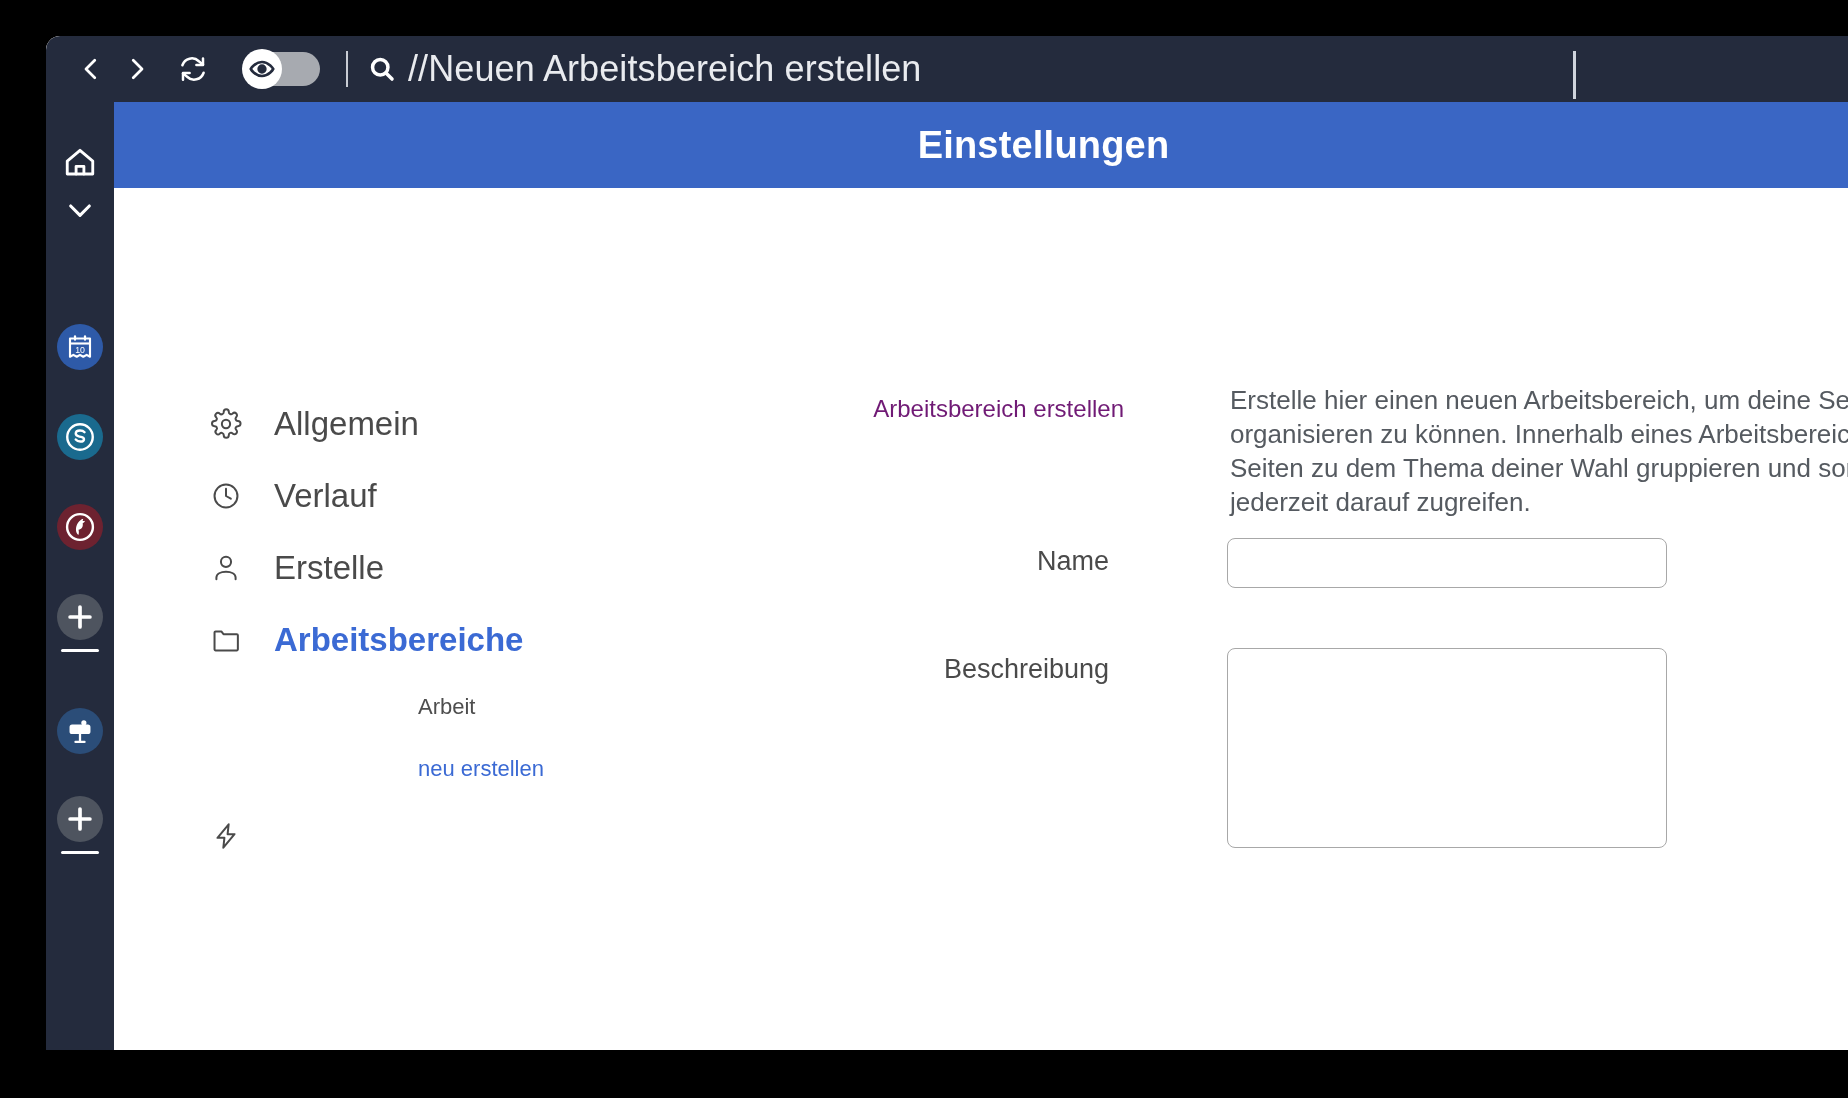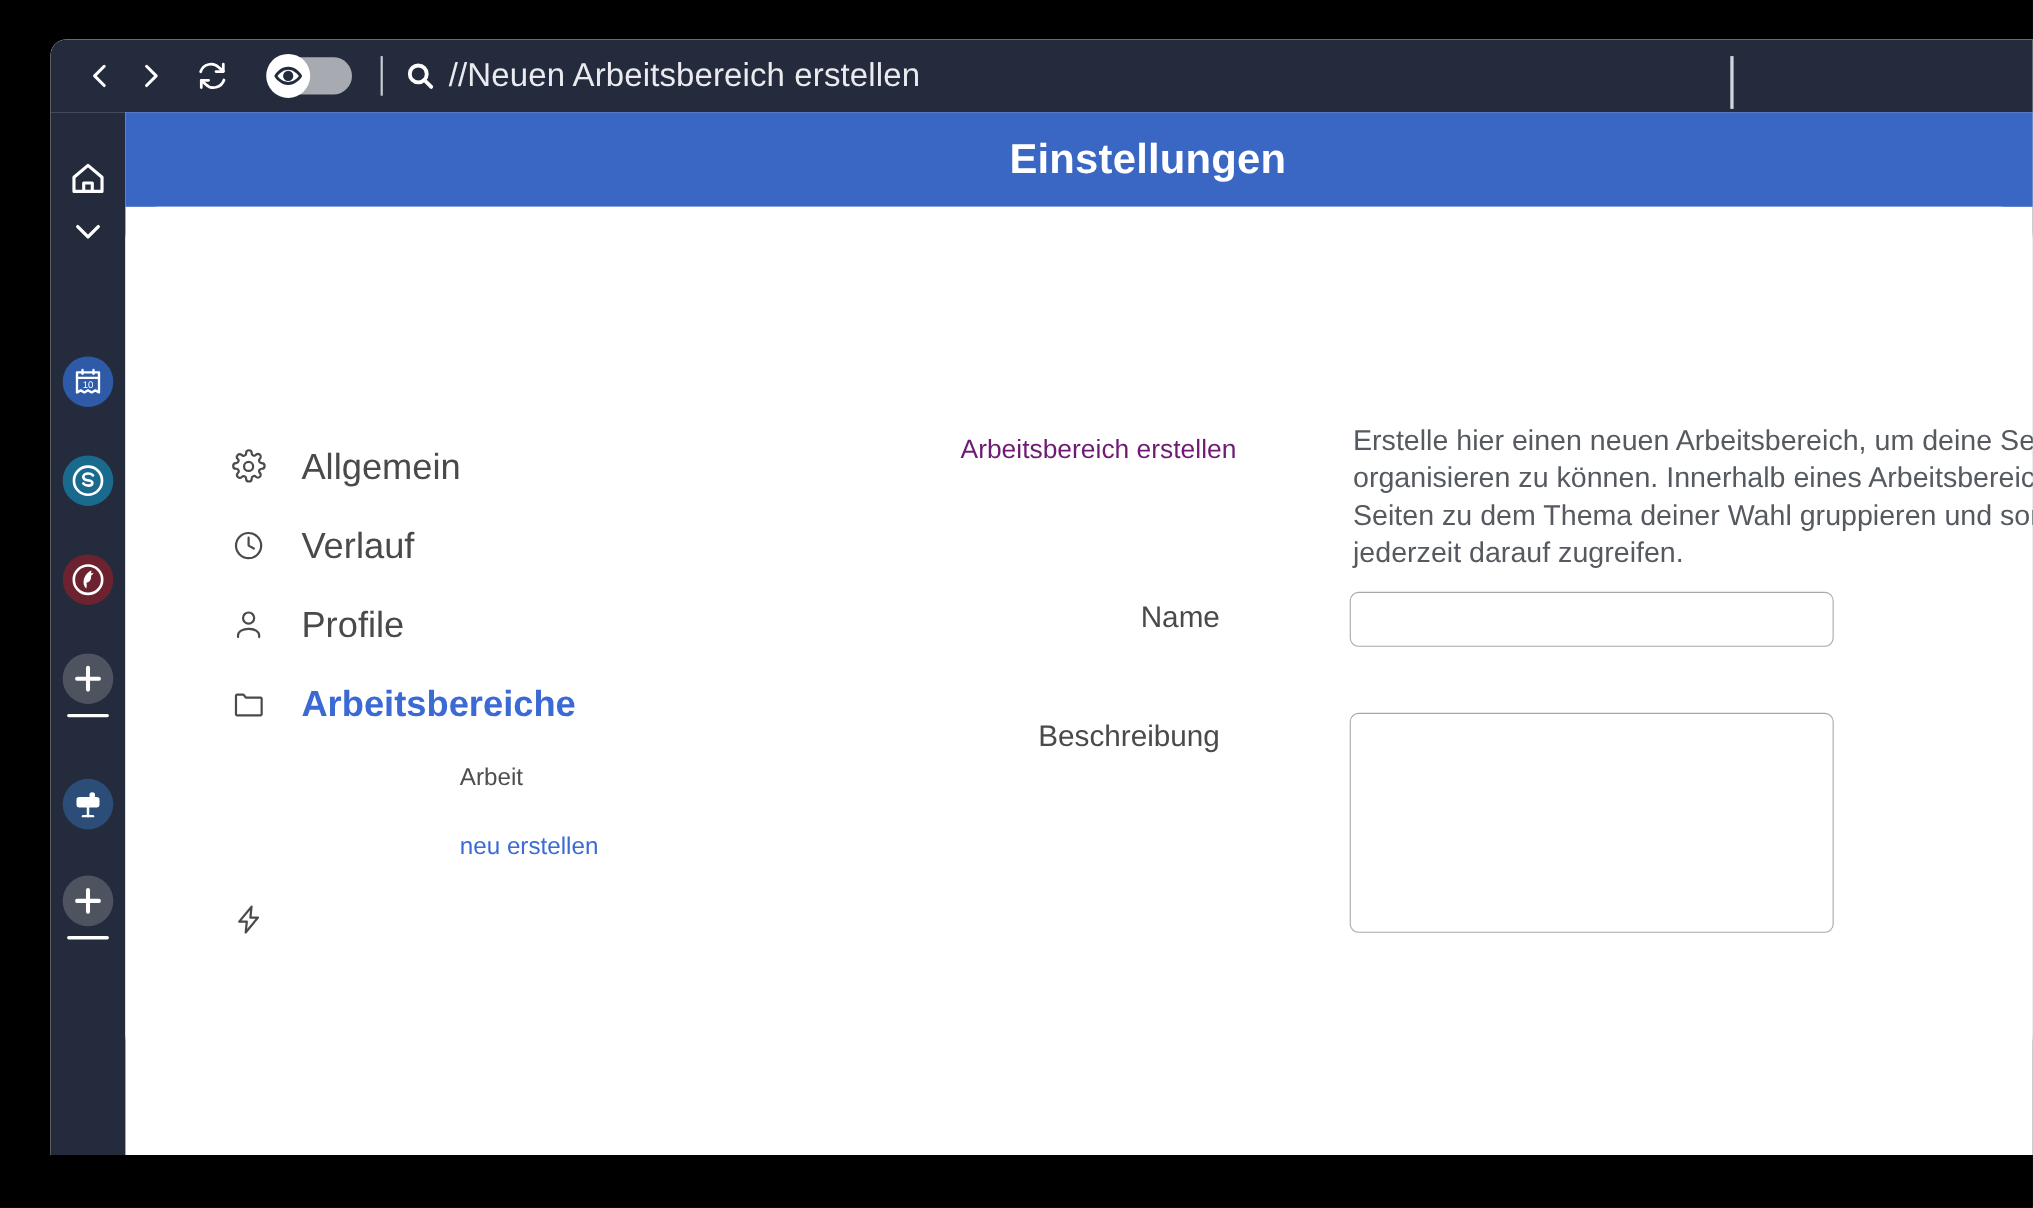--- a/index.html
+++ b/index.html
@@ -72,21 +72,21 @@
     margin-right: 20px;
   }
 
   #search-icon-wrap {
     display: flex; align-items: center; justify-content: center;
     color: #ffffff;
     margin-right: 12px;
   }
   #search-value {
     color: #e9ebef;
-    font-size: 30px;
+    font-size: 36px;
     letter-spacing: 0.1px;
     white-space: nowrap;
   }
   #caret {
     position: absolute;
     left: 1527px;
     top: 15px;
     width: 3px;
     height: 48px;
     background: #cfd4dd;
@@ -407,21 +407,21 @@
         <span class="lbl">Verlauf</span>
       </div>
 
       <div class="nav-row">
         <span class="ico">
           <svg width="32" height="32" viewBox="0 0 24 24" fill="none" stroke="currentColor" stroke-width="1.5" stroke-linecap="round" stroke-linejoin="round">
               <circle cx="12" cy="7.4" r="3.8"></circle>
               <path d="M4.8 20.4v-1.2c0-2.8 3.2-4.4 7.2-4.4s7.2 1.6 7.2 4.4v1.2"></path>
             </svg>
         </span>
-        <span class="lbl">Profile</span>
+        <span class="lbl">Erstelle</span>
       </div>
 
       <div class="nav-row active">
         <span class="ico">
           <svg width="32" height="32" viewBox="0 0 24 24" fill="none" stroke="currentColor" stroke-width="1.5" stroke-linecap="round" stroke-linejoin="round">
               <path d="M3.4 19V6.4a.8.8 0 0 1 .8-.8h4.3l1.6 2h10a.8.8 0 0 1 .8.8V19a.8.8 0 0 1-.8.8H4.2a.8.8 0 0 1-.8-.8z"></path>
             </svg>
         </span>
         <span class="lbl">Arbeitsbereiche</span>
       </div>

